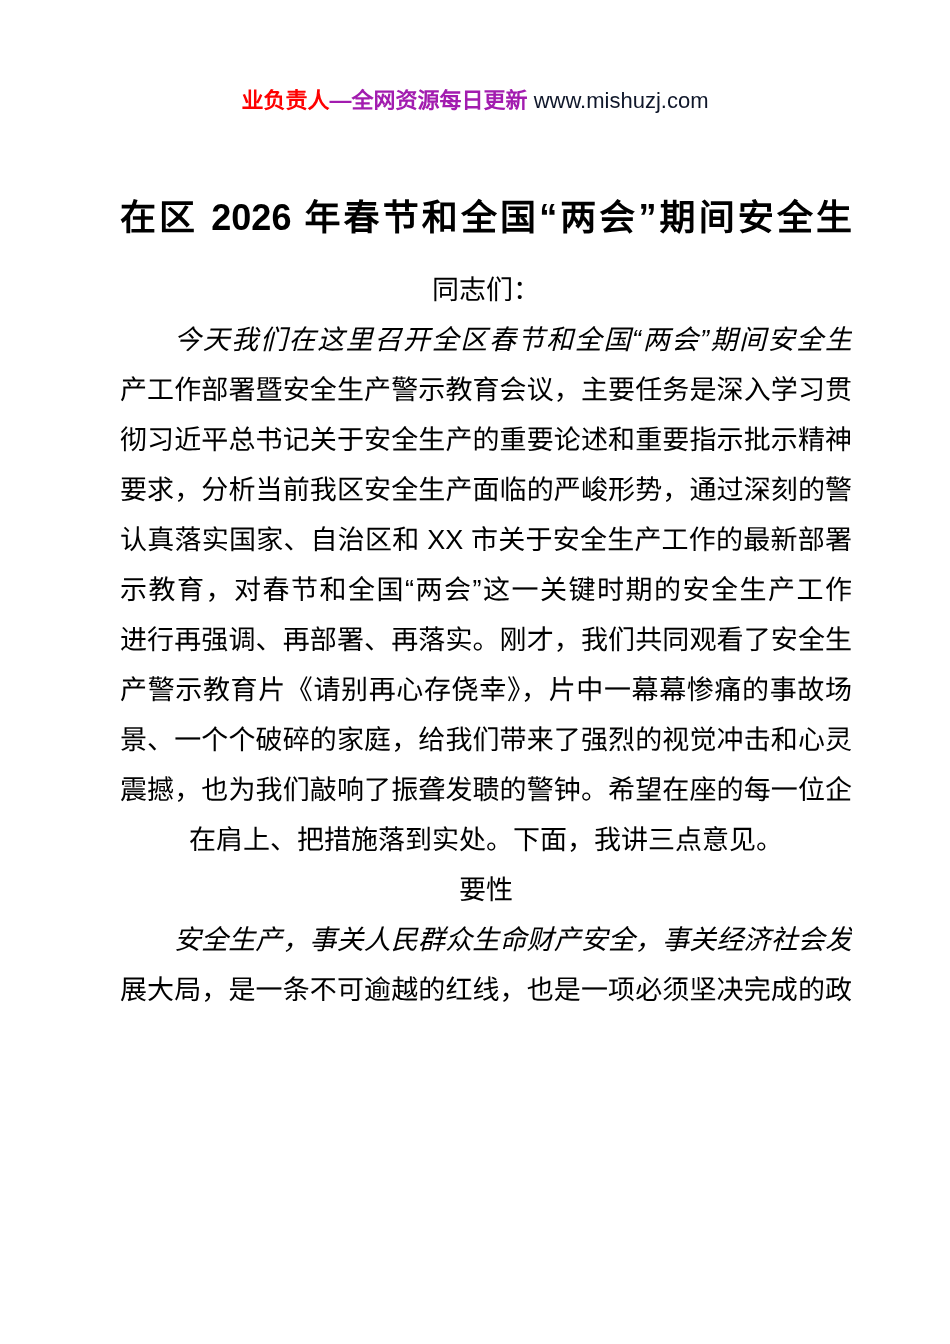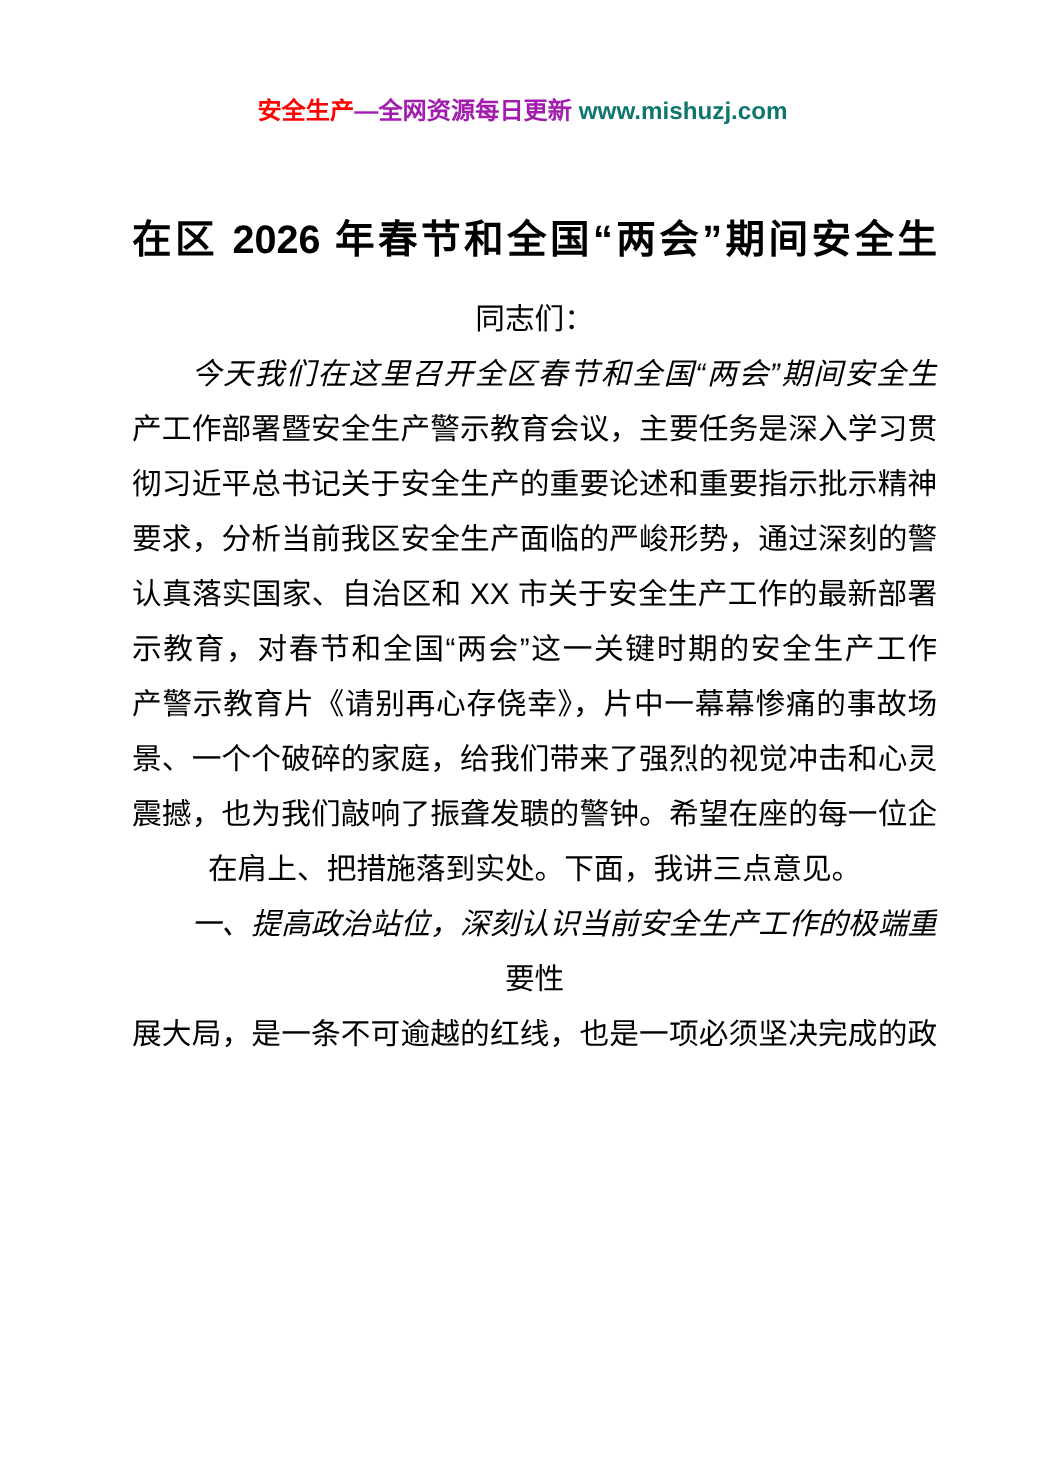--- a/index.html
+++ b/index.html
@@ -26,22 +26,22 @@
   }
   .banner .brand {
     color: #fe0000;
     font-weight: bold;
   }
   .banner .tagline {
     color: #a21caf;
     font-weight: bold;
   }
   .banner .url {
-    color: #0f766e;
-    font-weight: bold;
+    color: #0f172a;
+    font-weight: normal;
     cursor: pointer;
   }
   
   .doc-title {
     margin: 70px 0 0 120px;
     width: 732px;
     font-size: 36px;
     font-weight: bold;
     line-height: 63px;
   }
@@ -77,37 +77,38 @@
     text-indent: 2em;
     font-style: italic;
   }
 </style>
 </head>
 <body>
 
 <div class="page">
 
   <div class="banner">
-    <span class="brand">安全生产</span><span class="tagline">—全网资源每日更新 </span><span class="url">www.mishuzj.com</span>
+    <span class="brand">业负责人</span><span class="tagline">—全网资源每日更新 </span><span class="url">www.mishuzj.com</span>
   </div>
 
   <div class="doc-title">
     <div class="title-line">在区 2026 年春节和全国“两会”期间安全生</div>
   </div>
 
   <div class="doc-body">
     <div class="line plain">同志们：</div>
     <div class="line jl indent">今天我们在这里召开全区春节和全国“两会”期间安全生</div>
     <div class="line jl">产工作部署暨安全生产警示教育会议，主要任务是深入学习贯</div>
     <div class="line jl">彻习近平总书记关于安全生产的重要论述和重要指示批示精神</div>
     <div class="line jl">要求，分析当前我区安全生产面临的严峻形势，通过深刻的警</div>
     <div class="line jl">认真落实国家、自治区和 XX 市关于安全生产工作的最新部署</div>
     <div class="line jl">示教育，对春节和全国“两会”这一关键时期的安全生产工作</div>
+    <div class="line jl">进行再强调、再部署、再落实。刚才，我们共同观看了安全生</div>
     <div class="line jl">产警示教育片《请别再心存侥幸》，片中一幕幕惨痛的事故场</div>
     <div class="line jl">景、一个个破碎的家庭，给我们带来了强烈的视觉冲击和心灵</div>
     <div class="line jl">震撼，也为我们敲响了振聋发聩的警钟。希望在座的每一位企</div>
     <div class="line plain">在肩上、把措施落到实处。下面，我讲三点意见。</div>
-    <div class="line jl indent">一、提高政治站位，深刻认识当前安全生产工作的极端重</div>
     <div class="line plain">要性</div>
+    <div class="line jl indent">安全生产，事关人民群众生命财产安全，事关经济社会发</div>
     <div class="line jl">展大局，是一条不可逾越的红线，也是一项必须坚决完成的政</div>
   </div>
 
 </div>
 
 </body></html>

